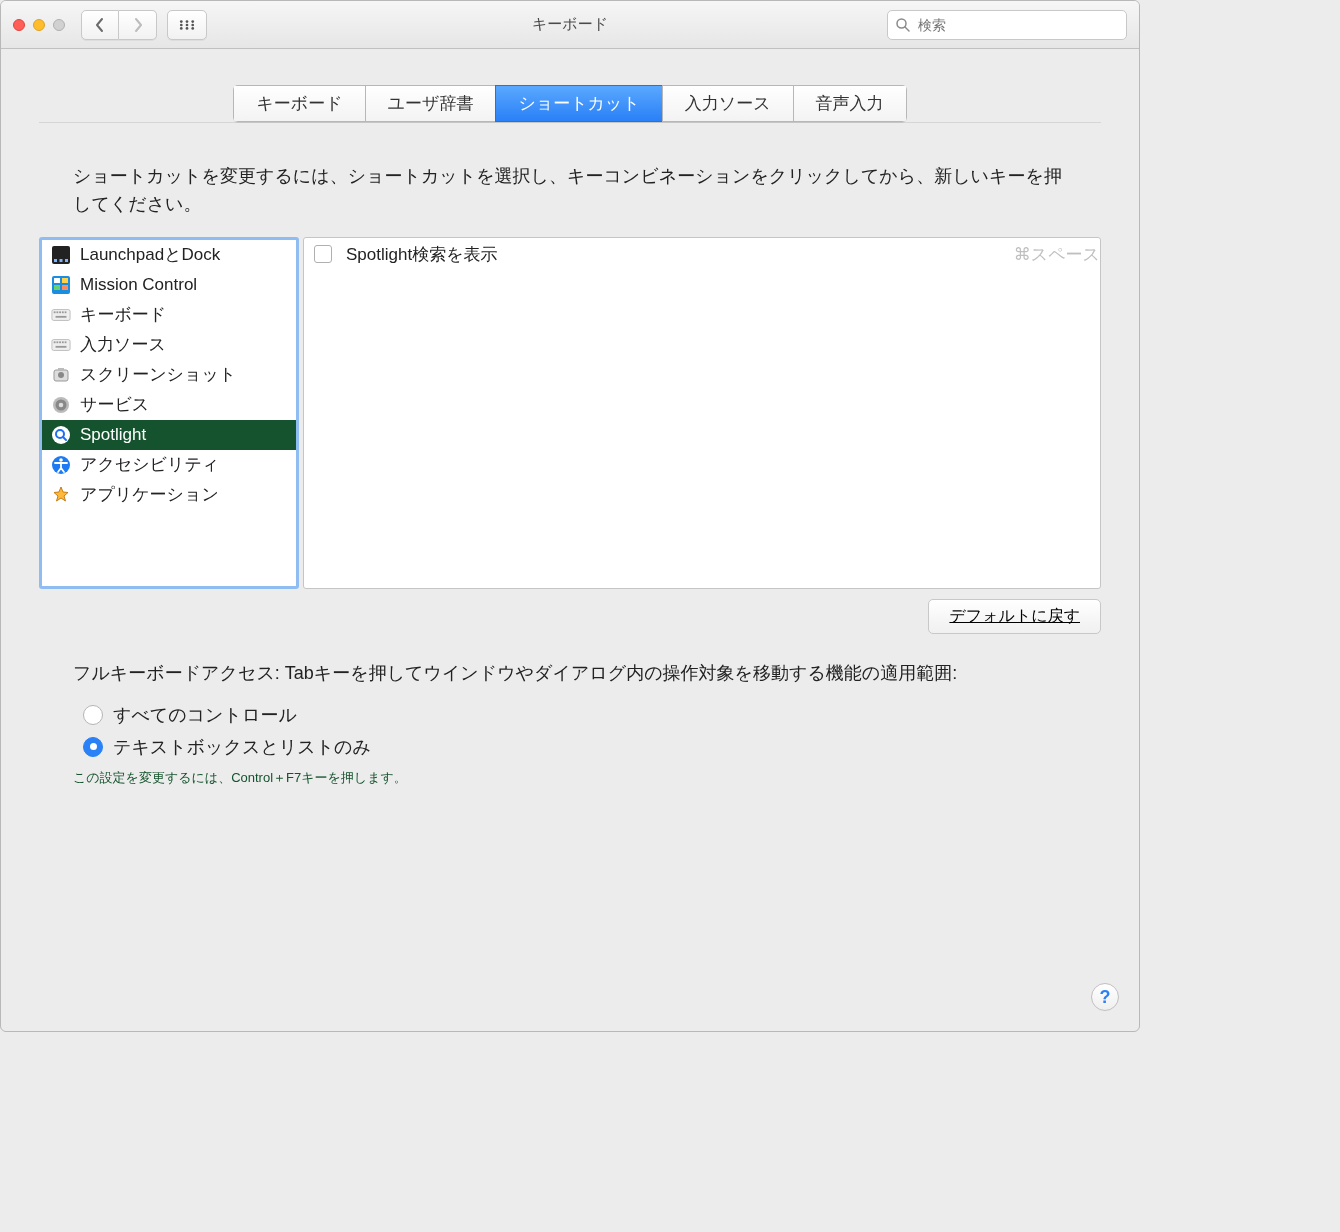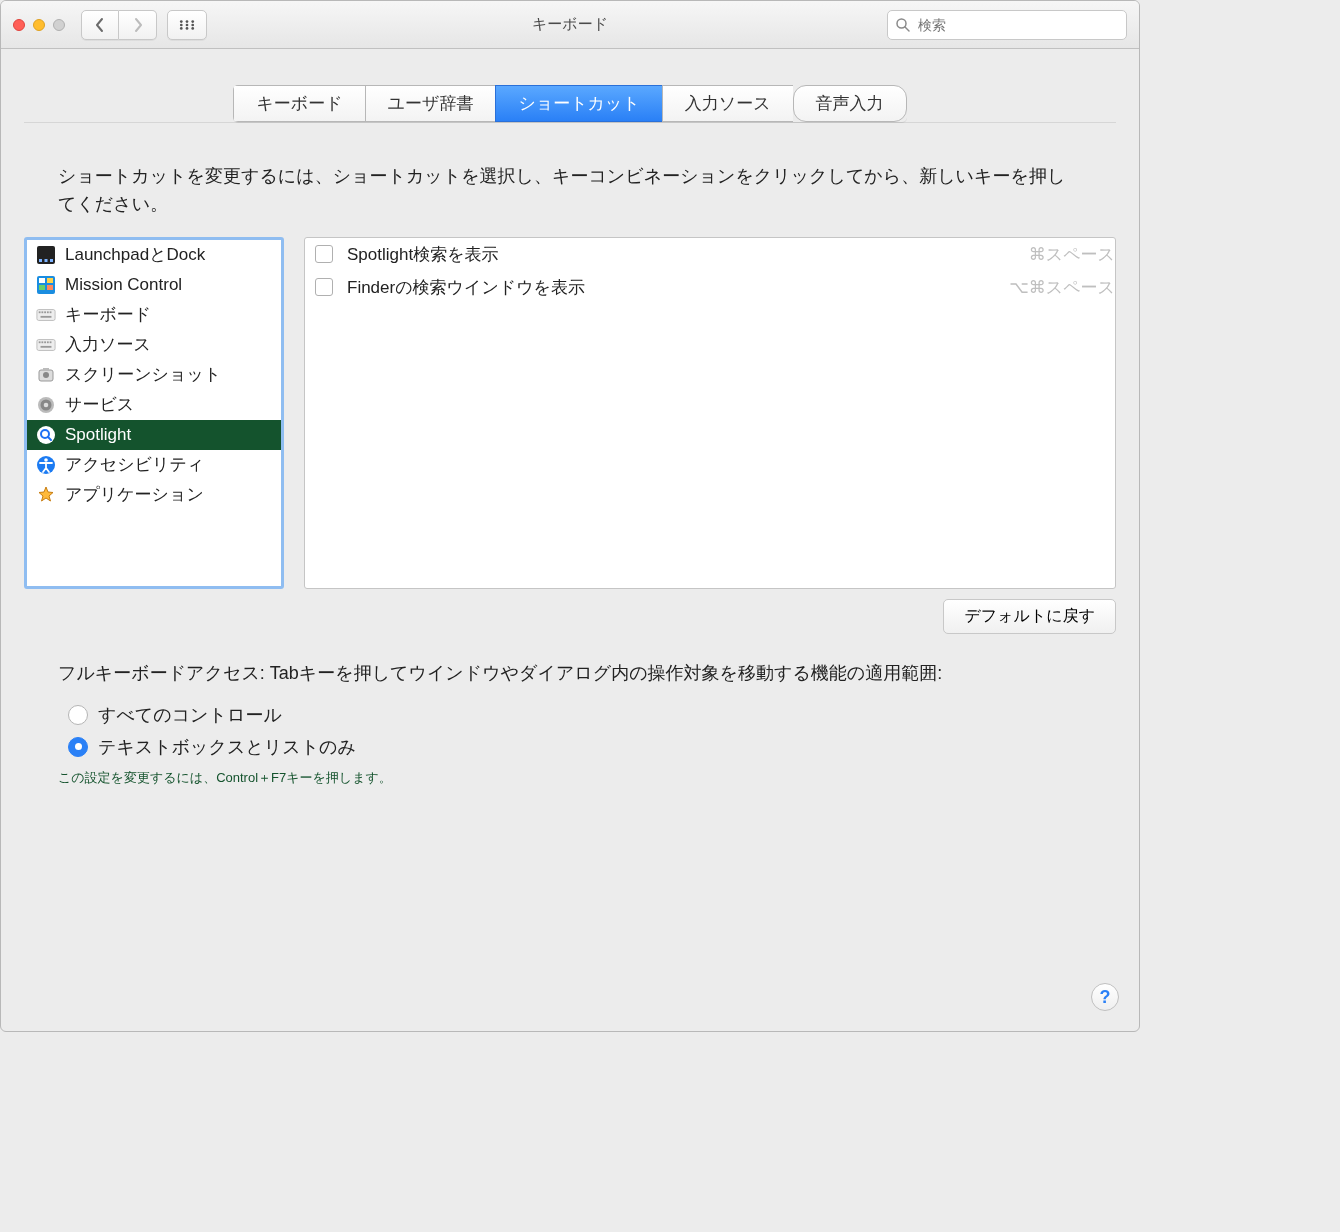--- a/index.html
+++ b/index.html
@@ -72,33 +72,33 @@
   box-shadow:0 1px 0 rgba(0,0,0,.08);
 }
 .tab {
   padding:6px 22px;
   font-size:17px;
   border:1px solid #b7b7b7;
   border-right:none;
   background:linear-gradient(#fff,#f3f3f3);
   color:#333;
 }
-.tab:last-child{ border-right:1px solid #b7b7b7;border-radius:13px; }
+.tab:last-child{ border-right:1px solid #b7b7b7; }
 .tab.active{
   background:linear-gradient(#5aa8ff,#2a80f6);
   color:#fff; border-color:#2a70d8;
 }
 .pane {
-  margin:34px 23px 20px;
+  margin:34px 38px 20px;
 }
 .instruction {
   font-size:18px; line-height:1.55; color:#222; margin:0 34px 18px;
 }
 .cols {
-  display:flex; gap:20px; margin:0 0 10px; padding:0;
+  display:flex; gap:4px; margin:0 0 10px; padding:0;
 }
 .sidebox {
   width:260px; height:352px;
   border:3px solid #8fbdf1;
   border-radius:3px;
   background:#fff;
   overflow:auto;
   font-size:17px;
 }
 .side-item{
@@ -127,20 +127,21 @@
 }
 .sc-label{ flex:1; }
 .sc-key{ color:#bfbfbf; font-size:17px; }
 .defaults{
   display:flex; justify-content:flex-end; padding:0 0 26px;
 }
 .defaults button{
   font-size:16px; padding:6px 20px;
   border:1px solid #c8c8c8; border-radius:5px;
   background:linear-gradient(#fff,#f0f0f0);
+  text-decoration:underline;
 }
 .fk-label{ font-size:18px; line-height:1.5; margin:0 34px 16px; }
 .radio-group{ margin:0 34px 10px 44px; }
 .radio-row{
   display:flex; align-items:center; gap:10px; font-size:18px; margin:8px 0;
 }
 .radio{ width:20px; height:20px; border-radius:50%; border:1px solid #b5b5b5; background:#fff; display:flex; align-items:center; justify-content:center; }
 .radio.on{ background:#2a80f6; border-color:#2a80f6; }
 .radio.on::after{ content:""; width:7px; height:7px; border-radius:50%; background:#fff; }
 .hint{ font-size:13px; color:#14532d; margin:8px 34px 0; }
@@ -323,25 +324,20 @@
           </span>
           <span>アプリケーション</span>
         </div>
       </div>
     <div class="rightbox" id="shortcut-list">
         <div class="sc-row">
           <div class="sc-chk"></div>
           <div class="sc-label">Spotlight検索を表示</div>
           <div class="sc-key">⌘スペース</div>
         </div>
-        <div class="sc-row">
-          <div class="sc-chk"></div>
-          <div class="sc-label">Finderの検索ウインドウを表示</div>
-          <div class="sc-key">⌥⌘スペース</div>
-        </div>
       </div>
   </div>
 
   <div class="defaults">
     <button>デフォルトに戻す</button>
   </div>
 
   <div class="fk-label">フルキーボードアクセス: Tabキーを押してウインドウやダイアログ内の操作対象を移動する機能の適用範囲:</div>
 
   <div class="radio-group">

